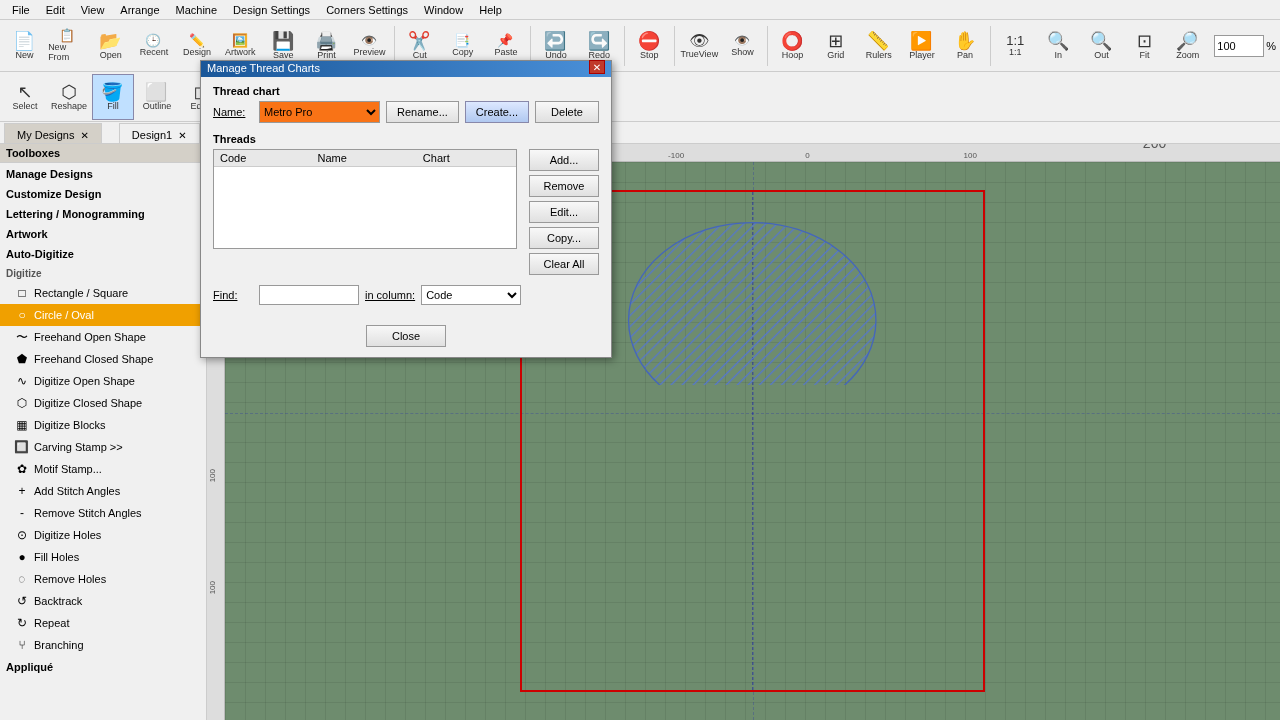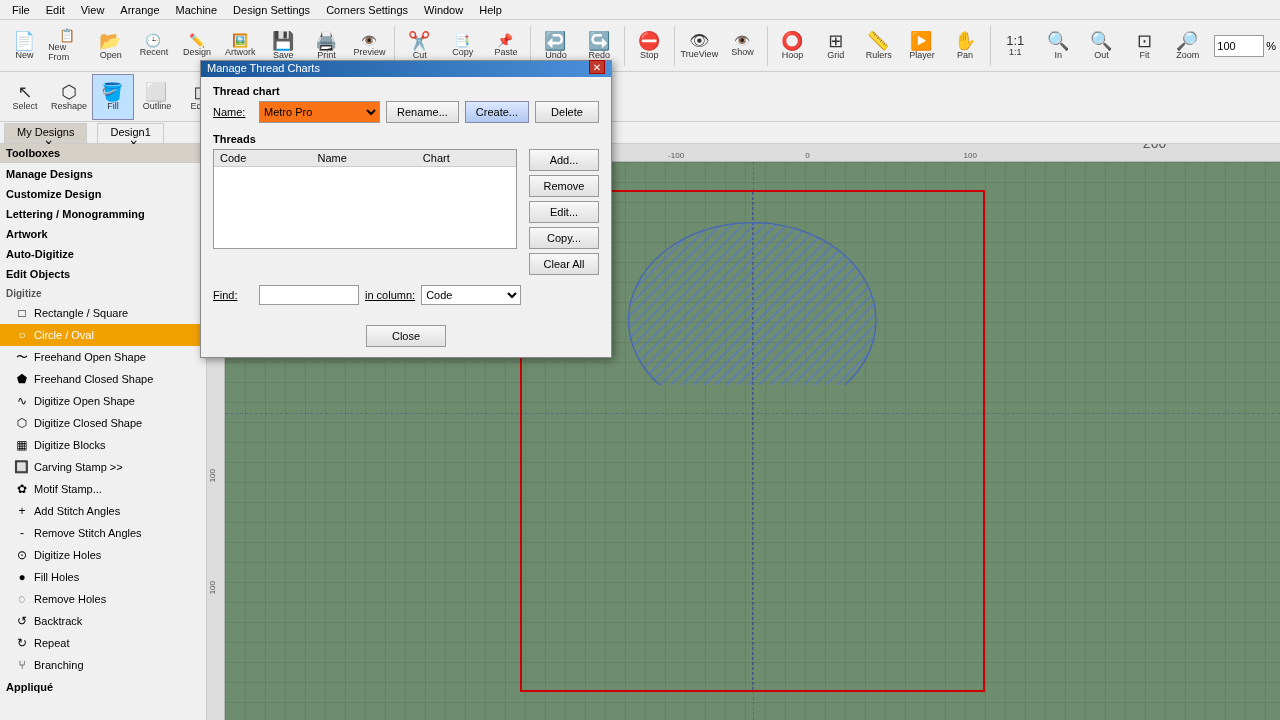--- a/index.html
+++ b/index.html
@@ -14,21 +14,21 @@
     .tool-btn { display: flex; flex-direction: column; align-items: center; justify-content: center; width: 42px; height: 46px; cursor: pointer; border: 1px solid transparent; font-size: 9px; color: #333; }
     .tool-icon { font-size: 18px; line-height: 1; }
     .tool-separator { width: 1px; height: 40px; background: #ccc; margin: 0 2px; }
     .zoom-select { height: 22px; font-size: 11px; border: 1px solid #999; padding: 0 2px; }
 
     
     #toolbar2 { background: #f0f0f0; border-bottom: 1px solid #ccc; display: flex; align-items: center; height: 50px; padding: 2px 4px; gap: 2px; }
 
     
     #tabs { background: #f0f0f0; border-bottom: 1px solid #ccc; display: flex; align-items: flex-end; height: 22px; padding-left: 4px; }
-    .tab { padding: 2px 12px; border: 1px solid #ccc; border-bottom: none; background: #d4d0c8; cursor: pointer; font-size: 11px; margin-right: 10px; height: 20px; display: flex; align-items: center; flex-direction: column; }
+    .tab { padding: 2px 12px; border: 1px solid #ccc; border-bottom: none; background: #d4d0c8; cursor: pointer; font-size: 11px; margin-right: 17px; height: 20px; display: flex; align-items: flex-end; }
     .tab.active { background: #f0f0f0; }
     .tab-close { margin-left: 6px; font-size: 10px; cursor: pointer; }
 
     
     #main { display: flex; height: calc(720px - 20px - 52px - 50px - 22px); }
 
     
     #sidebar { width: 207px; background: #f0f0f0; border-right: 1px solid #ccc; overflow-y: auto; display: flex; flex-direction: column; }
     .sidebar-item { display: flex; align-items: center; padding: 3px 6px 3px 14px; cursor: pointer; font-size: 11px; gap: 4px; }
     .sidebar-item.active { background: #f0a000; color: white; }
@@ -291,21 +291,20 @@
 
 <div id="main">
 
   <div id="sidebar">
     <div class="toolboxes-label">Toolboxes</div>
     <div class="sidebar-item section">Manage Designs</div>
     <div class="sidebar-item section">Customize Design</div>
     <div class="sidebar-item section">Lettering / Monogramming</div>
     <div class="sidebar-item section">Artwork</div>
     <div class="sidebar-item section">Auto-Digitize</div>
-    <div class="sidebar-item section">Edit Objects</div>
     <div class="sidebar-item section" style="color:#555;font-size:10px;font-weight:bold;">Digitize</div>
     <div class="sidebar-item"><span class="sidebar-icon">□</span>Rectangle / Square</div>
     <div class="sidebar-item active"><span class="sidebar-icon">○</span>Circle / Oval</div>
     <div class="sidebar-item"><span class="sidebar-icon">〜</span>Freehand Open Shape</div>
     <div class="sidebar-item"><span class="sidebar-icon">⬟</span>Freehand Closed Shape</div>
     <div class="sidebar-item"><span class="sidebar-icon">∿</span>Digitize Open Shape</div>
     <div class="sidebar-item"><span class="sidebar-icon">⬡</span>Digitize Closed Shape</div>
     <div class="sidebar-item"><span class="sidebar-icon">▦</span>Digitize Blocks</div>
     <div class="sidebar-item"><span class="sidebar-icon">🔲</span>Carving Stamp &gt;&gt;</div>
     <div class="sidebar-item"><span class="sidebar-icon">✿</span>Motif Stamp...</div>

